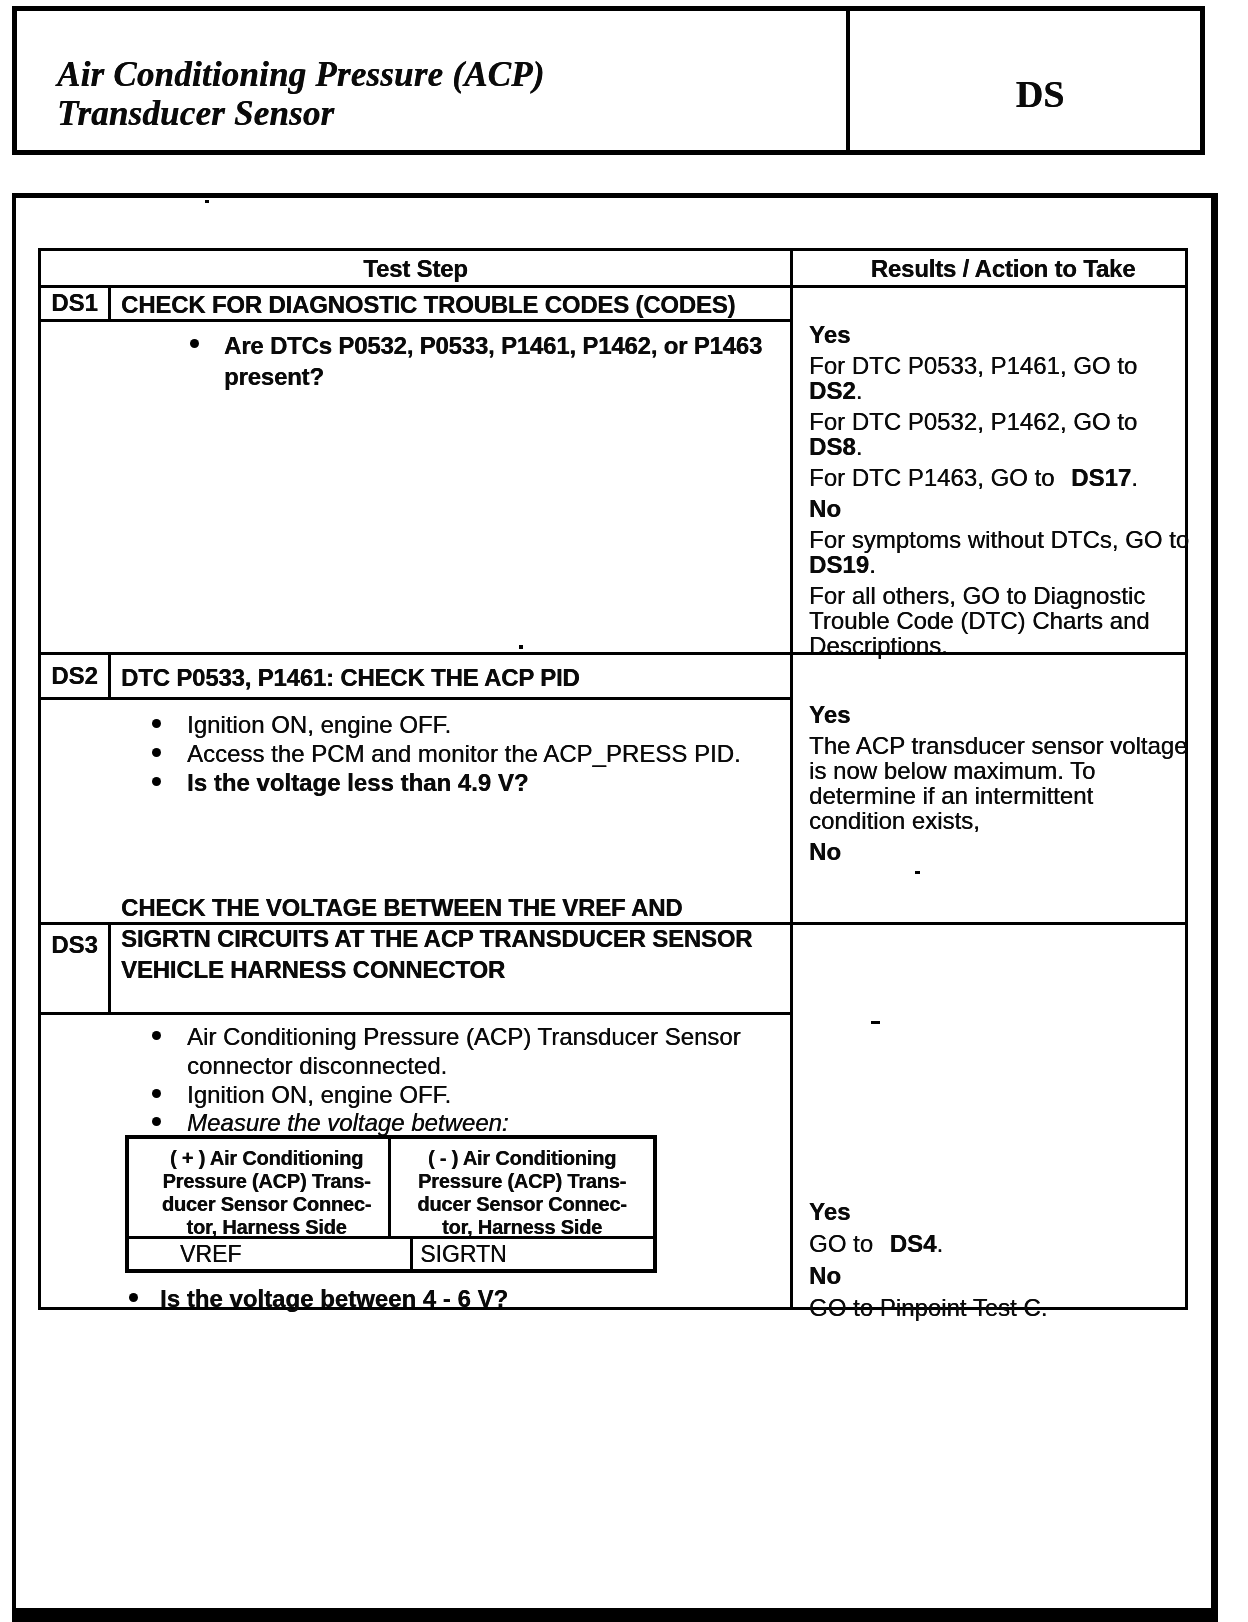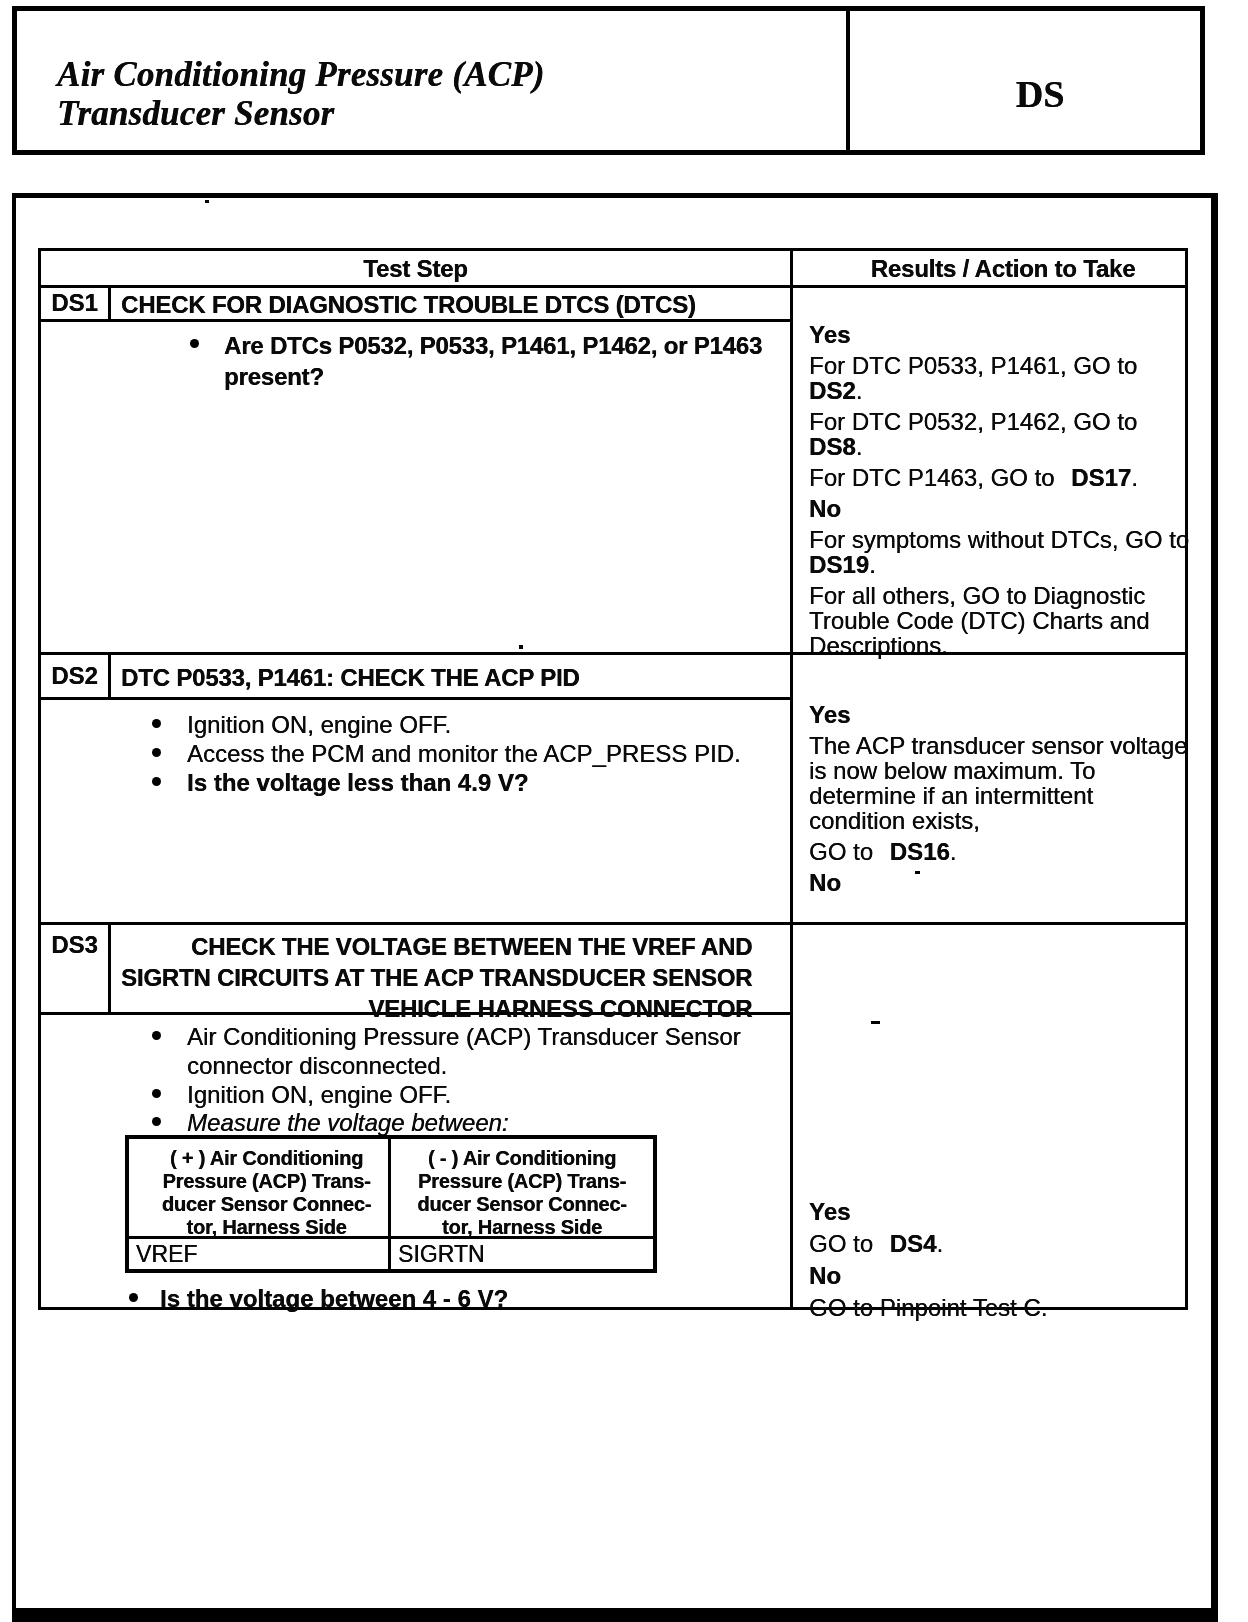--- a/index.html
+++ b/index.html
@@ -51,21 +51,21 @@
   .conn-table{position:absolute;left:84px;top:884px;width:532px;height:138px;
               border:4px solid #000;box-sizing:border-box;display:flex;flex-direction:column;}
   .conn-head{display:flex;height:97px;border-bottom:3px solid #000;}
   .conn-head > div{width:50%;box-sizing:border-box;text-align:center;font-weight:bold;
                    font-size:20px;line-height:23px;padding-top:8px;white-space:pre-line;
                    letter-spacing:-0.2px;}
   .conn-head > div:first-child{border-right:3px solid #000;padding-left:16px;}
   .conn-body{display:flex;flex:1;}
   .conn-body > div{width:50%;box-sizing:border-box;font-size:23px;display:flex;
                    align-items:center;padding-left:7px;}
-  .conn-body > div:first-child{border-right:3px solid #000;}
+  .conn-body > div:first-child{border-right:3px solid #000;margin-left:44px;}
 
   .speck{position:absolute;background:#000;}
 </style>
 </head>
 <body>
 
 <div class="page scan">
 
   <div class="header-box">
     <div class="header-title">Air Conditioning Pressure (ACP)
@@ -80,21 +80,21 @@
 
     <div class="vline" style="left:749px;top:0;width:3px;height:1056px;"></div>
     <div class="hline" style="left:0;top:34px;width:1144px;height:3px;"></div>
 
     <div class="celllabel" style="left:0;top:4px;width:749px;text-align:center;">Test Step</div>
     <div class="celllabel" style="left:749px;top:4px;width:426px;text-align:center;">Results / Action to Take</div>
 
     <div class="vline" style="left:67px;top:34px;width:3px;height:37px;"></div>
     <div class="hline" style="left:0;top:68px;width:749px;height:3px;"></div>
     <div class="dslabel" style="left:0;top:38px;">DS1</div>
-    <div class="rowtitle" style="left:80px;top:38px;">CHECK FOR DIAGNOSTIC TROUBLE DTCS (DTCS)</div>
+    <div class="rowtitle" style="left:80px;top:38px;">CHECK FOR DIAGNOSTIC TROUBLE CODES (CODES)</div>
 
     <div class="dot" style="left:149px;top:88px;"></div>
     <div class="bullet-text b pre" style="left:183px;top:79px;line-height:31px;letter-spacing:-0.2px;">Are DTCs P0532, P0533, P1461, P1462, or P1463
 present?</div>
 
     <div class="results r1" style="top:71px;">
       <p class="b">Yes</p>
       <p class="pre"><span>For DTC P0533, P1461, GO to
 </span><span class="b">DS2</span><span>.</span></p>
       <p class="pre"><span>For DTC P0532, P1462, GO to
@@ -120,29 +120,28 @@
     <div class="bullet-text" style="left:146px;top:488px;">Access the PCM and monitor the ACP_PRESS PID.</div>
     <div class="dot" style="left:111px;top:526px;"></div>
     <div class="bullet-text b" style="left:146px;top:517px;text-align:center;">Is the voltage less than 4.9 V?</div>
 
     <div class="results r2" style="top:451px;">
       <p class="b">Yes</p>
       <p class="pre">The ACP transducer sensor voltage
 is now below maximum. To
 determine if an intermittent
 condition exists,</p>
-      <p class="pre"><span>GO to </span><span class="b gap">DS16</span><span>.</span></p>
       <p class="b">No</p>
     </div>
 
     <div class="hline" style="left:0;top:671px;width:1144px;height:3px;"></div>
     <div class="vline" style="left:67px;top:671px;width:3px;height:93px;"></div>
     <div class="hline" style="left:0;top:761px;width:749px;height:3px;"></div>
     <div class="dslabel" style="left:0;top:680px;">DS3</div>
-    <div class="rowtitle pre" style="left:80px;top:680px;text-align:right;">CHECK THE VOLTAGE BETWEEN THE VREF AND
+    <div class="rowtitle pre" style="left:80px;top:641px;">CHECK THE VOLTAGE BETWEEN THE VREF AND
 SIGRTN CIRCUITS AT THE ACP TRANSDUCER SENSOR
 VEHICLE HARNESS CONNECTOR</div>
 
     <div class="dot" style="left:111px;top:780px;"></div>
     <div class="bullet-text pre" style="left:146px;top:771px;">Air Conditioning Pressure (ACP) Transducer Sensor
 connector disconnected.</div>
     <div class="dot" style="left:111px;top:838px;"></div>
     <div class="bullet-text" style="left:146px;top:829px;">Ignition ON, engine OFF.</div>
     <div class="dot" style="left:111px;top:866px;"></div>
     <div class="bullet-text i" style="left:146px;top:857px;">Measure the voltage between:</div>

